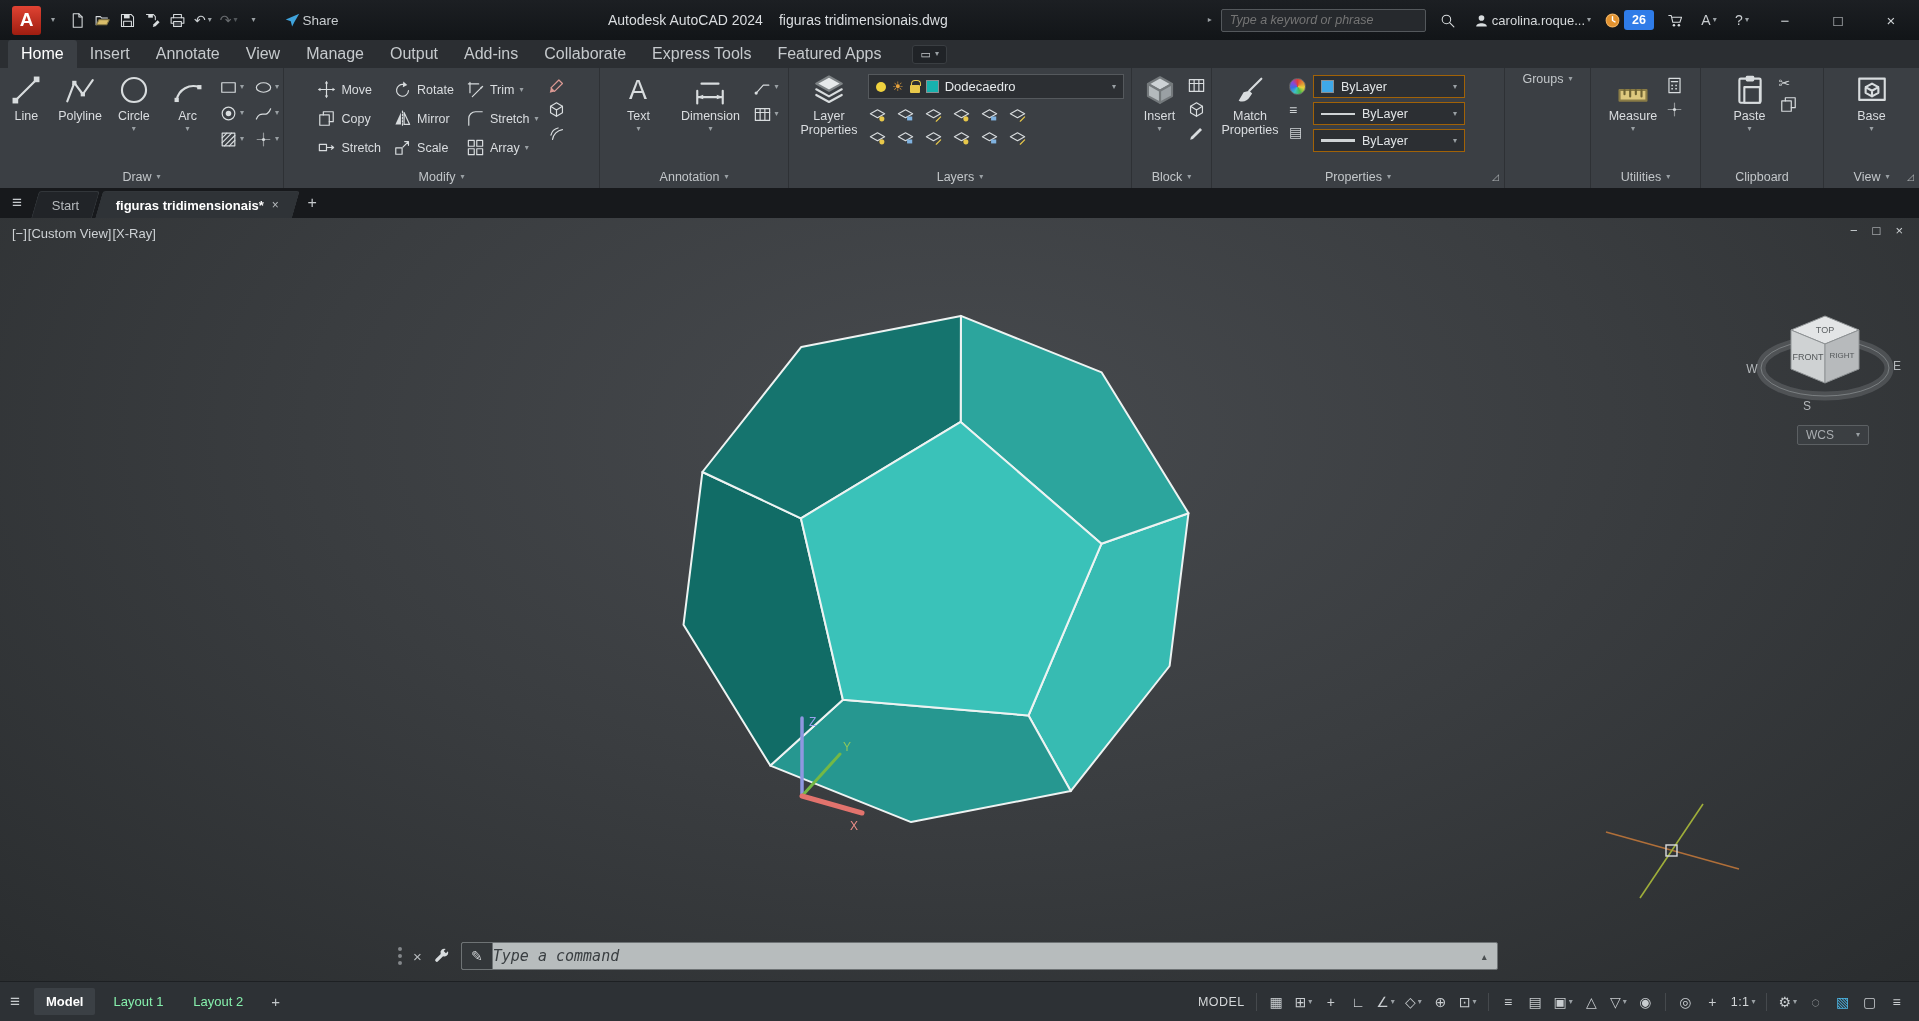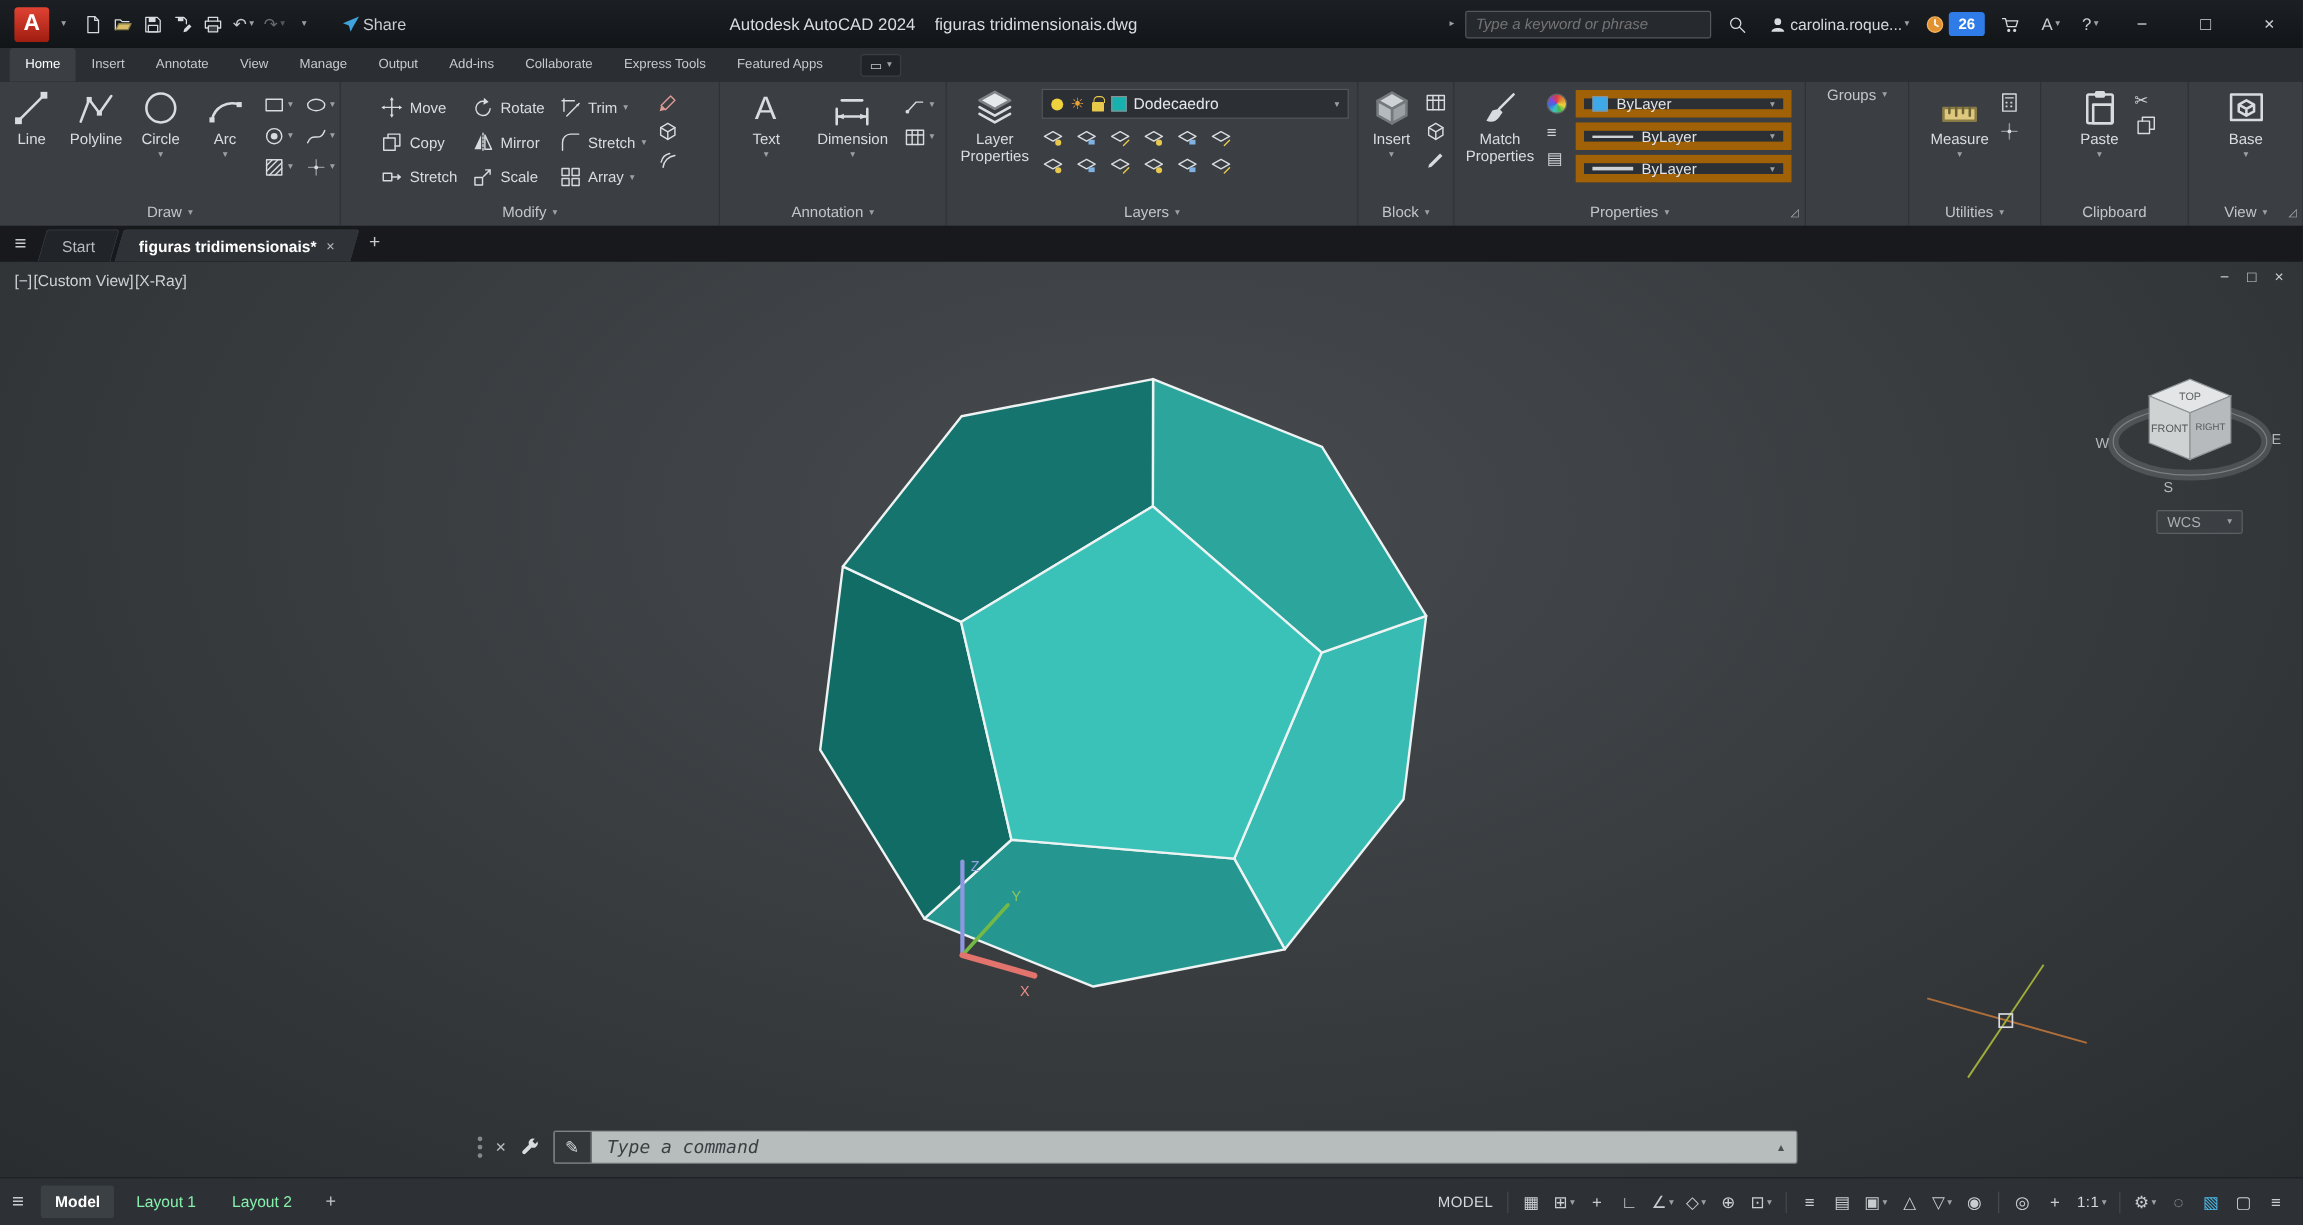--- a/index.html
+++ b/index.html
@@ -18,21 +18,21 @@
   .search{width:205px;height:23px;background:#26292d;border:1px solid #54585c;border-radius:2px;display:flex;align-items:center;padding:0 8px}
   .search input{background:transparent;border:none;outline:none;width:100%;font-style:italic;font-size:12.5px;color:#92989e}
   .badgewrap{display:flex;align-items:center;gap:3px}
   .badge26{background:#2f7ce8;color:#fff;font-size:12.5px;font-weight:bold;border-radius:3px;padding:3px 8px}
   .winbtn{width:44px;height:40px;display:flex;align-items:center;justify-content:center;font-size:15px;color:#cfd3d6}
   .username{font-size:13px;color:#d6d9db}
 
   
   #ribbontabs{position:absolute;top:40px;left:0;right:0;height:28px;background:#2b2e32;display:flex;align-items:stretch;padding-left:8px;z-index:29}
   #tabslot{display:flex;align-items:stretch}
-  .rtab{padding:12px 13px;display:flex;align-items:center;font-size:11px;color:#c6cacd;white-space:nowrap}
+  .rtab{padding:12px 13px;display:flex;align-items:center;font-size:16px;color:#c6cacd;white-space:nowrap}
   .rtab.active{background:#3b3f44;color:#fff;border-radius:3px 3px 0 0}
   .ribpill{margin-left:18px;align-self:center;display:flex;align-items:center;gap:4px;background:#202327;border:1px solid #3a3e42;border-radius:3px;padding:2px 7px;color:#c6cacd;font-size:11px}
 
   
   #ribbon{position:absolute;top:68px;left:0;right:0;height:120px;background:#3b3f44;display:flex;z-index:28}
   .panel{height:100%;display:flex;flex-direction:column;border-right:1px solid #2e3135;position:relative}
   .pbody{flex:1;display:flex;justify-content:center;padding:5px 4px 0;gap:8px}
   .plabel{height:22px;display:flex;align-items:center;justify-content:center;gap:5px;font-size:12.5px;color:#c2c6c9;position:relative}
   .launcher{position:absolute;right:5px;font-size:9px;color:#aeb2b5}
   .bigbtn{display:flex;flex-direction:column;align-items:center;width:58px;gap:2px;cursor:default}
@@ -48,21 +48,21 @@
   .ldd{height:25px;width:256px;background:#2c2f33;border:1px solid #55595d;display:flex;align-items:center;gap:6px;padding:0 7px;font-size:13px;color:#e6e9eb}
   .lgrid{display:grid;grid-template-columns:repeat(6,24px);gap:4px}
   .swatch{width:13px;height:13px;border:1px solid #8b9093;flex:none}
   .sw-teal{background:#17b2ae}
   .sw-blue{background:#3fa8e8}
   .bulb{width:10px;height:10px;border-radius:50%;background:#efd23e;flex:none}
   .sunico{color:#e8a33d;font-size:13px;line-height:1}
   .lockico{width:10px;height:8px;background:#e8c84a;border-radius:1px;position:relative;margin-top:5px;flex:none}
   .lockico::before{content:'';position:absolute;left:1px;top:-5px;width:8px;height:5px;border:1.5px solid #e8c84a;border-bottom:none;border-radius:4px 4px 0 0}
   .pcol{display:flex;flex-direction:column;gap:4px;padding-top:2px}
-  .pdrop{height:23px;width:180px;background:#2c2f33;border:7px solid #a16207;display:flex;align-items:center;gap:7px;padding:0 7px;font-size:12.5px;color:#e2e5e7}
+  .pdrop{height:23px;width:152px;background:#2c2f33;border:1px solid #a16207;display:flex;align-items:center;gap:7px;padding:0 7px;font-size:12.5px;color:#e2e5e7}
   .pdrop .cr{margin-left:auto}
   .ltline{width:34px;height:0;border-top:2px solid #cfd3d5;flex:none}
   .lwline{width:34px;height:0;border-top:3.5px solid #cfd3d5;flex:none}
   .colorwheel{width:17px;height:17px;border-radius:50%;border:1px solid #666;background:conic-gradient(#e03c3c,#e08a33,#e8d43c,#49b84b,#3cc3c3,#3c6ee0,#8a45d8,#e03c3c);display:inline-block;flex:none}
   .glyphico{font-size:14px;color:#cfd3d5;line-height:1}
 
   
   #filetabs{position:absolute;top:188px;left:0;right:0;height:30px;background:#17191c;display:flex;align-items:flex-end;padding-left:12px;gap:3px;z-index:27}
   .fhamb{align-self:center;margin-right:10px;font-size:17px;color:#c6cacd}
   .ftab{height:27px;display:flex;align-items:center;gap:8px;padding:0 16px;font-size:13px;color:#b6babd;background:#212428;transform:skewX(-16deg);border:1px solid #32363a;border-bottom:none;border-radius:3px 3px 0 0}
@@ -76,21 +76,21 @@
   #vpcanvas{position:absolute;left:0;top:0}
   #vpcanvas text{font-family:"Liberation Sans",sans-serif}
   #vplabel{position:absolute;left:12px;top:8px;font-size:13px;color:#ced2d5;display:flex;gap:1px;z-index:3}
   #vpbtns{position:absolute;right:16px;top:5px;display:flex;gap:15px;color:#ccd0d3;font-size:13px;z-index:3}
   #wcsbtn{position:absolute;left:1797px;top:207px;display:flex;align-items:center;gap:22px;padding:2px 8px;background:rgba(62,66,69,.75);border:1px solid #5c6063;border-radius:2px;color:#a9adb0;font-size:12px;z-index:3}
   #cmddock{position:absolute;left:398px;top:724px;display:flex;align-items:center;gap:10px;z-index:4}
   .grip{width:5px;height:18px;border-left:4px dotted #83878a}
   .dockico{font-size:15px;color:#b9bdc0}
   .cmdbar{width:1037px;height:28px;background:#b7bcbd;border:1px solid #6e7375;display:flex;align-items:center;border-radius:2px;overflow:hidden}
   .cmdico{width:31px;height:100%;background:#33373a;display:flex;align-items:center;justify-content:center;color:#cfd3d5;font-size:14px;border-right:1px solid #6e7375}
-  .cmdtext{flex:1;font-family:"DejaVu Sans Mono",monospace;font-style:italic;font-size:15px;color:#393e41;padding-left:13px}
+  .cmdtext{flex:1;font-family:"DejaVu Sans Mono",monospace;font-style:italic;font-size:15px;color:#393e41;}
   .cmdup{padding-right:10px;color:#4a4f51;font-size:10px}
 
   
   #statusbar{position:absolute;bottom:0;left:0;right:0;height:40px;background:#2d3135;border-top:1px solid #1d2023;display:flex;align-items:center;padding:0 10px;z-index:30}
   .sbleft{display:flex;align-items:center;gap:6px}
   .shamb{font-size:17px;color:#c6cacd;margin-right:8px}
   .sbtab{padding:6px 12px;font-size:13px;color:#86efac;border-radius:2px}
   .sbtab.active{color:#fff;font-weight:bold;background:#3b4045}
   .sbplus{padding:4px 10px;font-size:15px;color:#c3c7ca}
   .sbright{margin-left:auto;display:flex;align-items:center;gap:2px}

